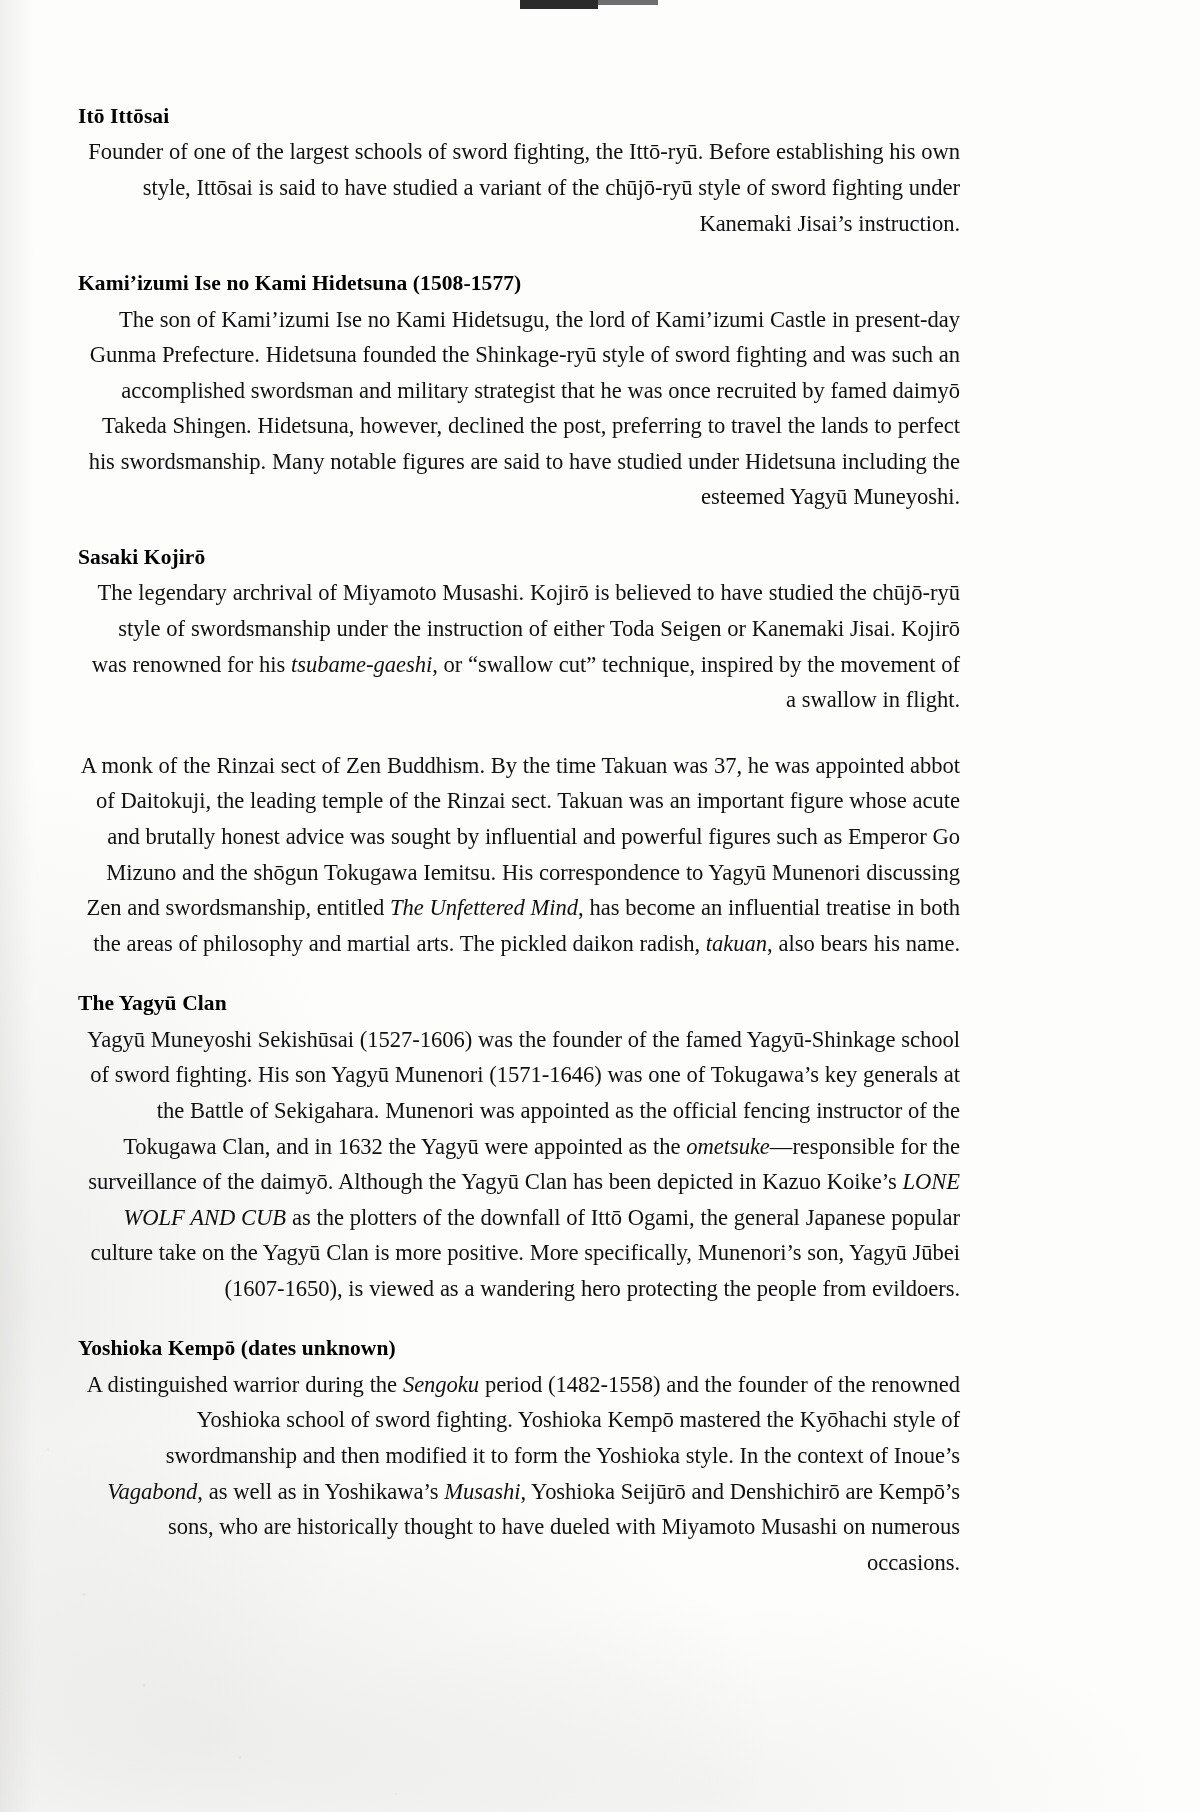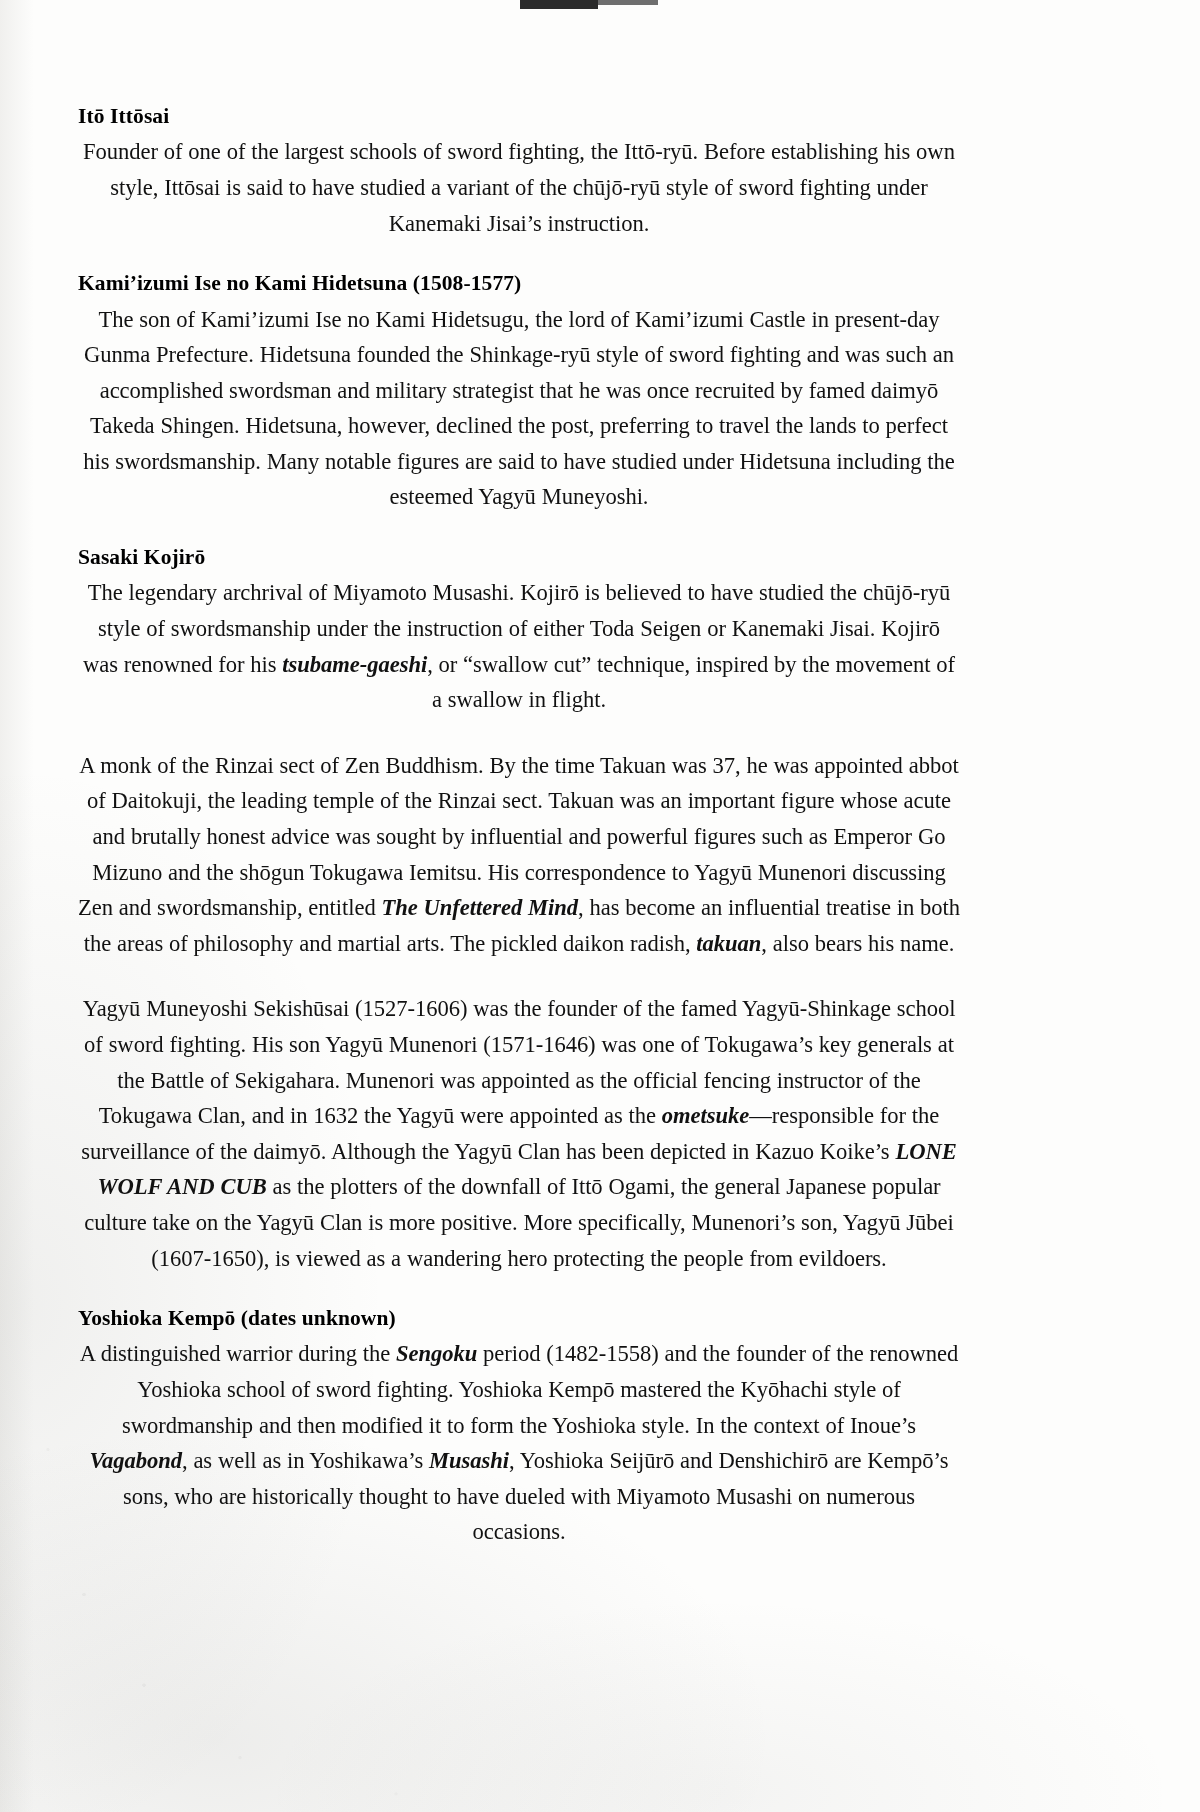--- a/index.html
+++ b/index.html
@@ -64,29 +64,29 @@
     letter-spacing: 0.1px;
     margin: 0 0 5px 0;
     line-height: 1.18;
     color: #000000;
   }
 
   p.entry-body {
     font-size: 22.6px;
     line-height: 35.6px;
     margin: 0;
-    text-align: center;
+    text-align: right;
     color: #111111;
     letter-spacing: -0.05px;
     word-spacing: 0.2px;
   }
 
   p.entry-body i, p.entry-body em {
     font-style: italic;
-    font-weight: 700;
+    font-weight: 400;
   }
 
   
   .content {
     text-rendering: optimizeLegibility;
   }
 
   .grain {
     position: absolute;
     inset: 0;
@@ -118,20 +118,21 @@
         <p class="entry-body">The son of Kami’izumi Ise no Kami Hidetsugu, the lord of Kami’izumi Castle in present-day Gunma Prefecture. Hidetsuna founded the Shinkage-ryū style of sword fighting and was such an accomplished swordsman and military strategist that he was once recruited by famed daimyō Takeda Shingen. Hidetsuna, however, declined the post, preferring to travel the lands to perfect his swordsmanship. Many notable figures are said to have studied under Hidetsuna including the esteemed Yagyū Muneyoshi.</p>
       </div>
       <div class="entry">
         <h2 class="entry-heading">Sasaki Kojirō</h2>
         <p class="entry-body">The legendary archrival of Miyamoto Musashi. Kojirō is believed to have studied the chūjō-ryū style of swordsmanship under the instruction of either Toda Seigen or Kanemaki Jisai. Kojirō was renowned for his <i>tsubame-gaeshi</i>, or “swallow cut” technique, inspired by the movement of a swallow in flight.</p>
       </div>
       <div class="entry">
         <p class="entry-body">A monk of the Rinzai sect of Zen Buddhism. By the time Takuan was 37, he was appointed abbot of Daitokuji, the leading temple of the Rinzai sect. Takuan was an important figure whose acute and brutally honest advice was sought by influential and powerful figures such as Emperor Go Mizuno and the shōgun Tokugawa Iemitsu. His correspondence to Yagyū Munenori discussing Zen and swordsmanship, entitled <i>The Unfettered Mind</i>, has become an influential treatise in both the areas of philosophy and martial arts. The pickled daikon radish, <i>takuan</i>, also bears his name.</p>
       </div>
       <div class="entry">
+        <h2 class="entry-heading">The Yagyū Clan</h2>
         <p class="entry-body">Yagyū Muneyoshi Sekishūsai (1527-1606) was the founder of the famed Yagyū-Shinkage school of sword fighting. His son Yagyū Munenori (1571-1646) was one of Tokugawa’s key generals at the Battle of Sekigahara. Munenori was appointed as the official fencing instructor of the Tokugawa Clan, and in 1632 the Yagyū were appointed as the <i>ometsuke</i>—responsible for the surveillance of the daimyō. Although the Yagyū Clan has been depicted in Kazuo Koike’s <i>LONE WOLF AND CUB</i> as the plotters of the downfall of Ittō Ogami, the general Japanese popular culture take on the Yagyū Clan is more positive. More specifically, Munenori’s son, Yagyū Jūbei (1607-1650), is viewed as a wandering hero protecting the people from evildoers.</p>
       </div>
       <div class="entry">
         <h2 class="entry-heading">Yoshioka Kempō (dates unknown)</h2>
         <p class="entry-body">A distinguished warrior during the <i>Sengoku</i> period (1482-1558) and the founder of the renowned Yoshioka school of sword fighting. Yoshioka Kempō mastered the Kyōhachi style of swordmanship and then modified it to form the Yoshioka style. In the context of Inoue’s <i>Vagabond</i>, as well as in Yoshikawa’s <i>Musashi</i>, Yoshioka Seijūrō and Denshichirō are Kempō’s sons, who are historically thought to have dueled with Miyamoto Musashi on numerous occasions.</p>
       </div>
     </div>
 </div>
 
 <div class="grain"></div>

